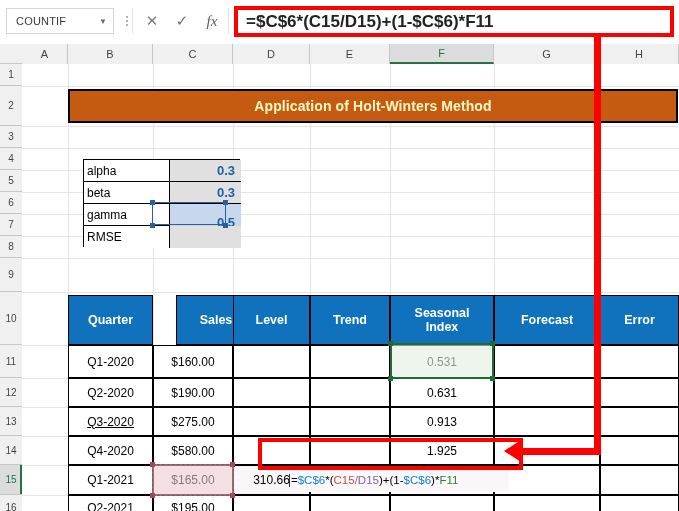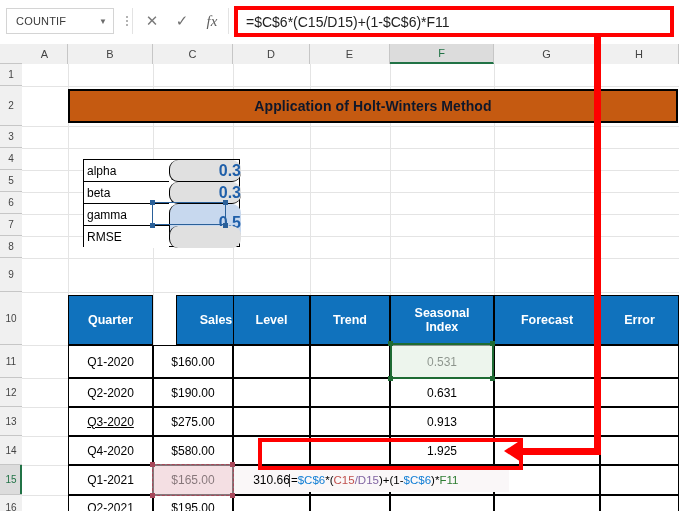--- a/index.html
+++ b/index.html
@@ -44,22 +44,23 @@
   .fb-fx { left: 198px; font-family:"Liberation Serif", serif; font-style: italic; font-size:15px; color:#5e5e5e; }
   .fb-sep { position:absolute; left:132px; top:8px; width:1px; height:26px; background:#e3e3e3; }
   .fb-sep2{ position:absolute; left:228px; top:8px; width:1px; height:26px; background:#e3e3e3; }
 
   .formula-input {
     position: absolute; left: 234px; top: 6px; width: 440px; height: 31px;
     border: 4px solid #ff0000; background: #ffffff;
     display: flex; align-items: center;
   }
   .formula-text {
-    padding-left: 8px; font-size: 14px; color: #222; white-space: nowrap;
+    padding-left: 8px; font-size: 17px; color: #222; white-space: nowrap;
     font-family: "Liberation Sans", sans-serif;
+    font-weight: bold;
   }
 
   
   .grid { position: absolute; left: 0; top: 44px; width: 679px; height: 467px; background: #fff; }
 
   
   .colhead { position: absolute; left:0; top:0; width:679px; height:20px;
              background:#f0f0f0; border-bottom:1px solid #c6c6c6; }
   .colhead .ch {
     position: absolute; top:0; height:20px; border-right:1px solid #c6c6c6;
@@ -85,32 +86,32 @@
 
   
   .sheet { position:absolute; left:22px; top:20px; width:657px; height:447px; background:#fff; overflow:hidden; }
   .gl-v { position:absolute; top:0; bottom:0; width:1px; background:#e4e4e4; }
   .gl-h { position:absolute; left:0; right:0; height:1px; background:#e4e4e4; }
 
   
   .banner {
     position:absolute; background:#c55a11; border:2px solid #000;
     display:flex; align-items:center; justify-content:center;
-    color:#0f172a; font-weight:bold; font-size:14px; letter-spacing:.1px;
+    color:#fef9c3; font-weight:bold; font-size:14px; letter-spacing:.1px;
   }
 
   
   .ptable { position:absolute; border:1px solid #000; }
   .pcell {
     position:absolute; display:flex; align-items:center;
     font-size:12px; color:#000; border-bottom:1px solid #000;
   }
   .pname { padding-left:3px; background:#fff; justify-content:flex-start; }
-  .pval  { background:#e0e0e0; justify-content:flex-end; 
-           color:#1f5fa9; font-weight:bold; font-size:16px; border-left:1px solid #000;border-radius:9px; }
+  .pval  { background:#e0e0e0; justify-content:flex-end; padding-right:6px;
+           color:#1f5fa9; font-weight:bold; font-size:13px; border-left:1px solid #000; }
   .pval.sel { background:#c7d8ee; }
 
   
   .selbox { position:absolute; border:1px solid #2a6099; pointer-events:none; }
   .handle { position:absolute; width:5px; height:5px; background:#2a6099; }
 
   
   .dtable { position:absolute; }
   .dhead {
     position:absolute; background:#1072bd; color:#fff; font-weight:bold; font-size:12.5px;

